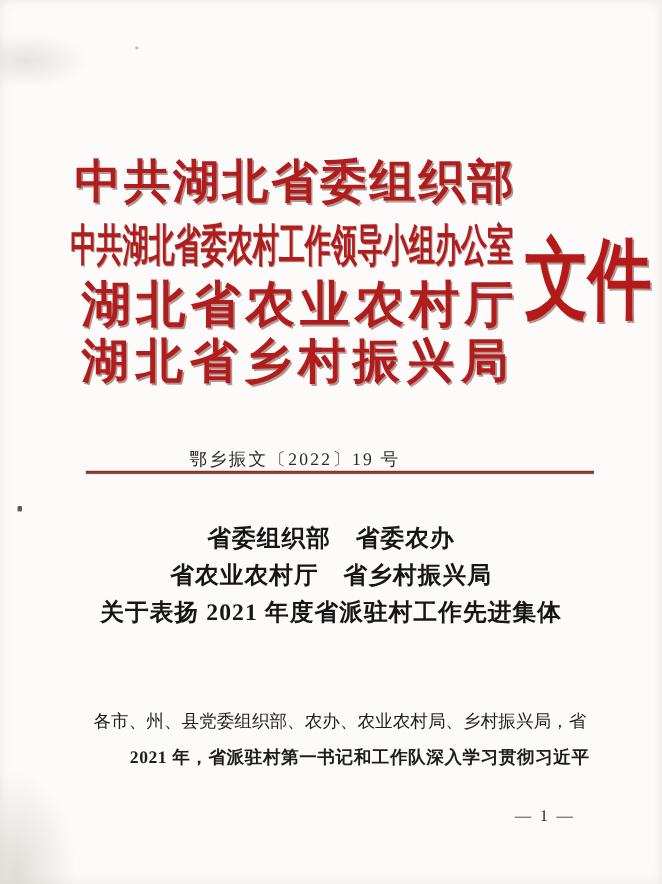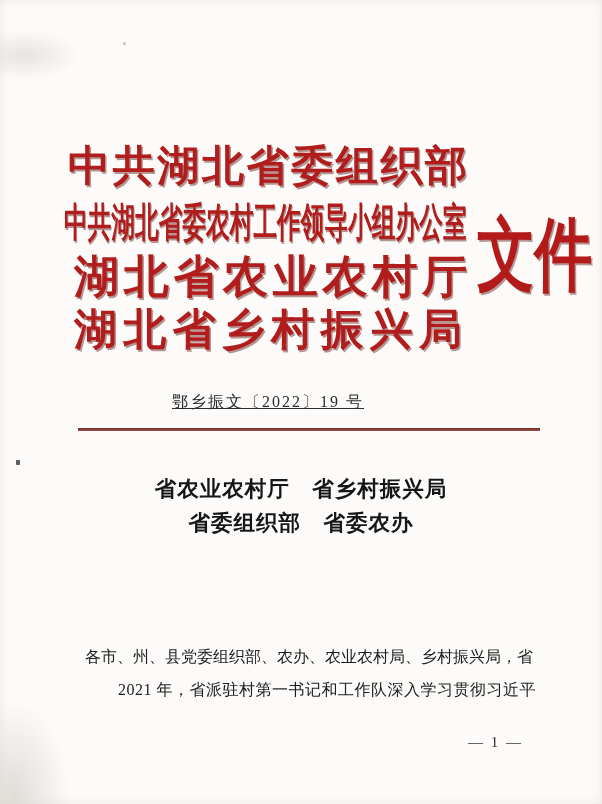--- a/index.html
+++ b/index.html
@@ -31,24 +31,23 @@
   .doc-type {
     position: absolute; left: 477px; top: 212px;
     font-size: 80px; line-height: 86px; font-weight: 700;
     color: #b51a1a; white-space: nowrap;
     transform: scaleX(0.72); transform-origin: 0 0;
     text-shadow: 2px 2px 0 rgba(92,26,20,0.45);
   }
 
   
   .doc-number {
-    position: absolute; left: 0; top: 392px; width: 536px;
+    position: absolute; left: 0; top: 408px; width: 536px;
     text-align: center; font-size: 16px; letter-spacing: 2px;
     color: #2b2b2b;
-    text-decoration: underline;
   }
   .red-rule {
     position: absolute; left: 78px; top: 428px; width: 462px; height: 3px;
     background: linear-gradient(#6f2a27, #a2524d);
   }
 
   
   .title {
     position: absolute; left: 0; top: 472px; width: 602px;
     text-align: center; color: #161616;
@@ -56,21 +55,21 @@
   }
   .title-line { letter-spacing: 1px; }
 
   
   .body-text {
     position: absolute; left: 85px; top: 640px; width: 448px;
     color: #1d1d1d; font-size: 16px; line-height: 33px;
   }
   .body-line { white-space: nowrap; }
   .body-line.spread { display: flex; justify-content: space-between; white-space: normal; }
-  .body-line.indent { padding-left: 33px; letter-spacing: 0.5px; }
+  .body-line.indent { padding-left: 33px; letter-spacing: 0.5px; font-weight: bold; }
 
   
   .page-number {
     position: absolute; top: 734px; right: 79px;
     font-size: 15px; letter-spacing: 2px; color: #303030;
   }
 
   
   .speck-a { position: absolute; left: 16px; top: 460px; width: 4px; height: 5px;
              background: #5d5d5d; border-radius: 1px; }
@@ -120,22 +119,23 @@
         <span>局</span>
       </div>
     <div class="doc-type">文件</div>
   </div>
 
   <div class="doc-number">鄂乡振文〔2022〕19 号</div>
 
   <div class="red-rule"></div>
 
   <div class="title">
+    <div class="title-line">省委组织部　省委农办</div>
     <div class="title-line">省农业农村厅　省乡村振兴局</div>
-    <div class="title-line">省委组织部　省委农办</div>
+    <div class="title-line">关于表扬 2021 年度省派驻村工作先进集体</div>
   </div>
 
   <div class="body-text">
     <div class="body-line spread justify-chars">
         <span>各</span>
         <span>市</span>
         <span>、</span>
         <span>州</span>
         <span>、</span>
         <span>县</span>

